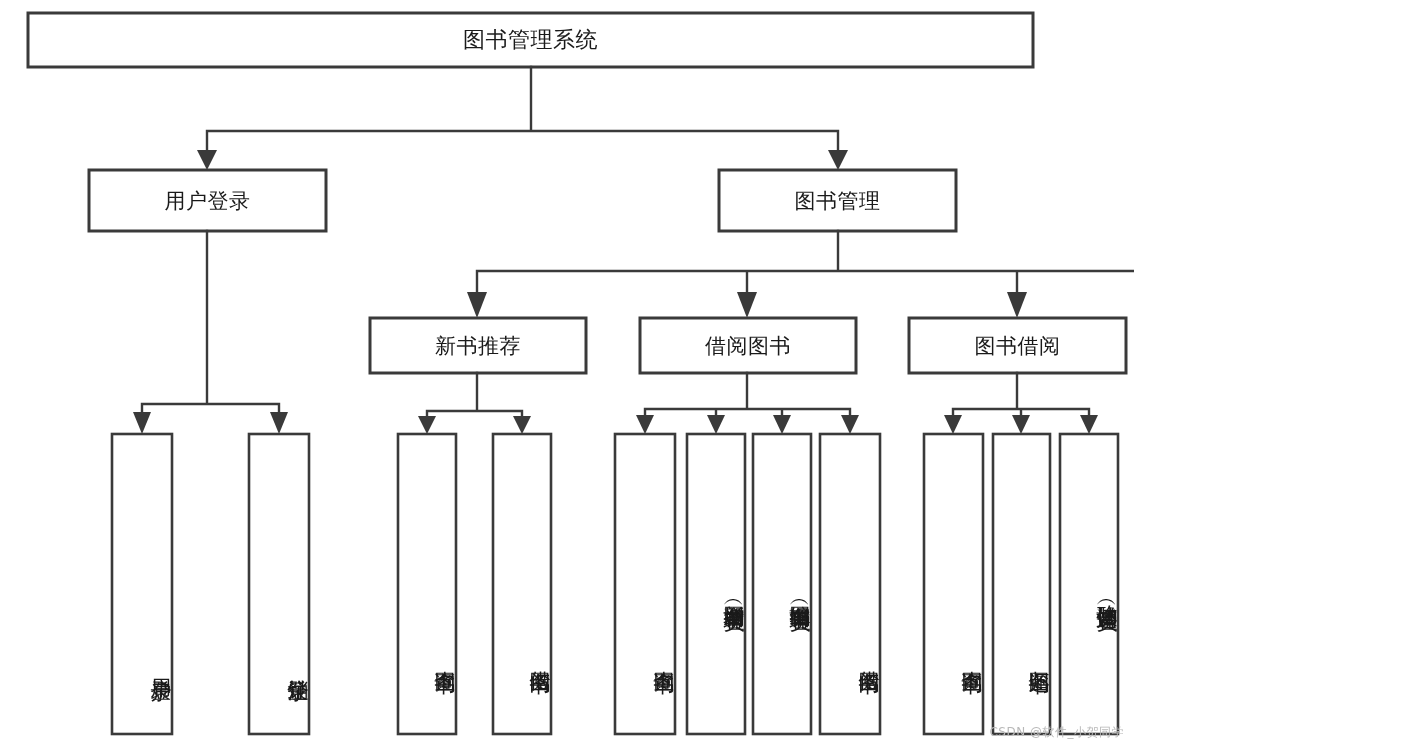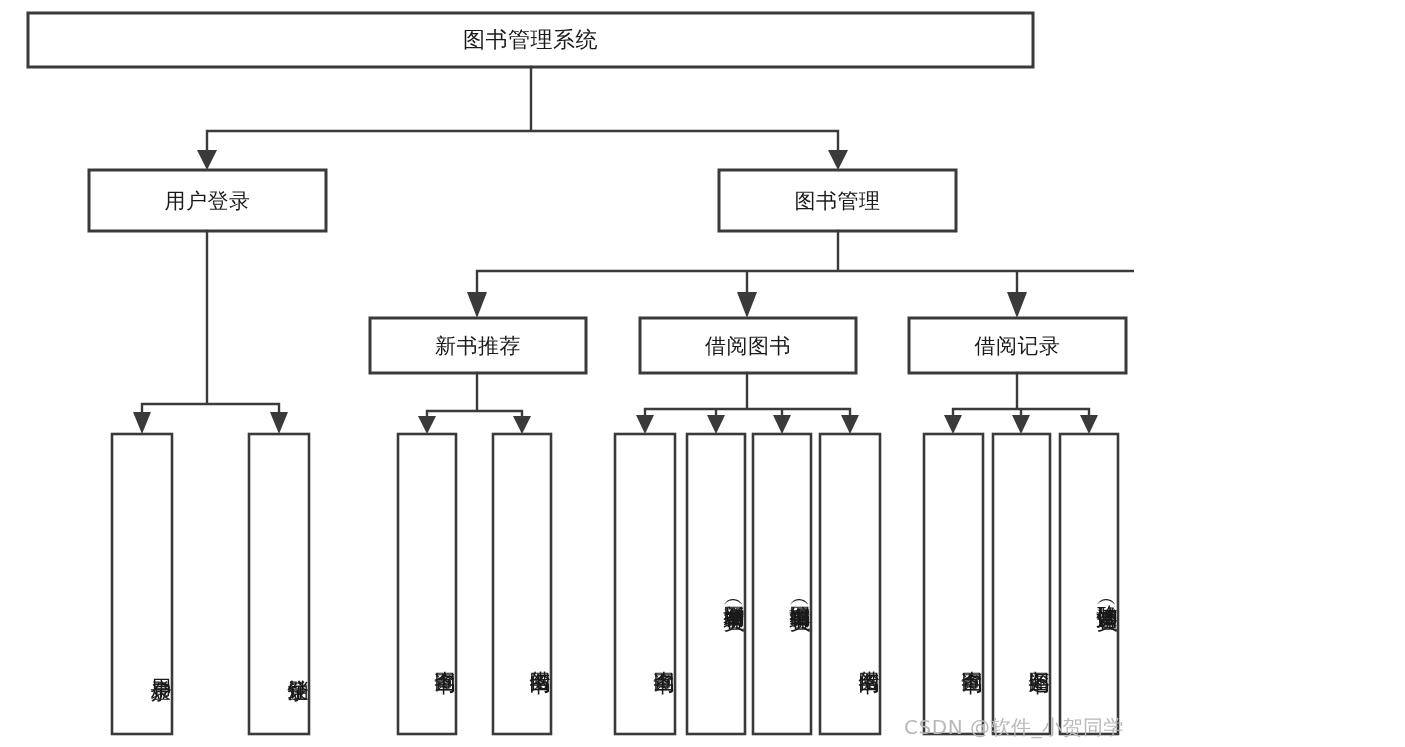--- a/index.html
+++ b/index.html
@@ -69,21 +69,21 @@
     pointer-events: none;
   }
   .lbl-title {
     font-size: 22px;
   }
   .watermark {
     position: absolute;
     right: 10px;
     bottom: 6px;
     color: #b8b8b8;
-    font-size: 20px;
+    font-size: 12px;
     letter-spacing: 0.5px;
     white-space: nowrap;
     pointer-events: none;
   }
 </style>
 </head>
 <body>
 
 <div id="canvas">
 
@@ -161,21 +161,21 @@
 
   </svg>
 
   <div class="lbl-h lbl-title" style="left:20px; top:13px; width:1005px; height:54px;">图书管理系统</div>
 
   <div class="lbl-h" style="left:81px; top:170px; width:237px; height:61px;">用户登录</div>
   <div class="lbl-h" style="left:711px; top:170px; width:237px; height:61px;border-radius:23px;">图书管理</div>
 
   <div class="lbl-h" style="left:362px; top:318px; width:216px; height:55px;">新书推荐</div>
   <div class="lbl-h" style="left:632px; top:318px; width:216px; height:55px;">借阅图书</div>
-  <div class="lbl-h" style="left:901px; top:318px; width:217px; height:55px;">借阅记录</div>
+  <div class="lbl-h" style="left:901px; top:318px; width:217px; height:55px;">图书借阅</div>
 
   <div class="lbl-v" style="left:104px; top:434px; width:60px; height:300px; padding-top:80px;">用户登录</div>
   <div class="lbl-v" style="left:241px; top:434px; width:60px; height:300px; padding-top:80px;">注销登录</div>
 
   <div class="lbl-v" style="left:390px; top:434px; width:58px; height:300px; padding-top:72px;">查询图书</div>
   <div class="lbl-v" style="left:485px; top:434px; width:58px; height:300px; padding-top:72px;">借阅图书</div>
 
   <div class="lbl-v" style="left:607px; top:434px; width:60px; height:300px; padding-top:72px;">查询图书</div>
   <div class="lbl-v" style="left:679px; top:434px; width:58px; height:300px; padding-top:8px;">新增图书（管理员）</div>
   <div class="lbl-v" style="left:745px; top:434px; width:58px; height:300px; padding-top:8px;">编辑图书（管理员）</div>

